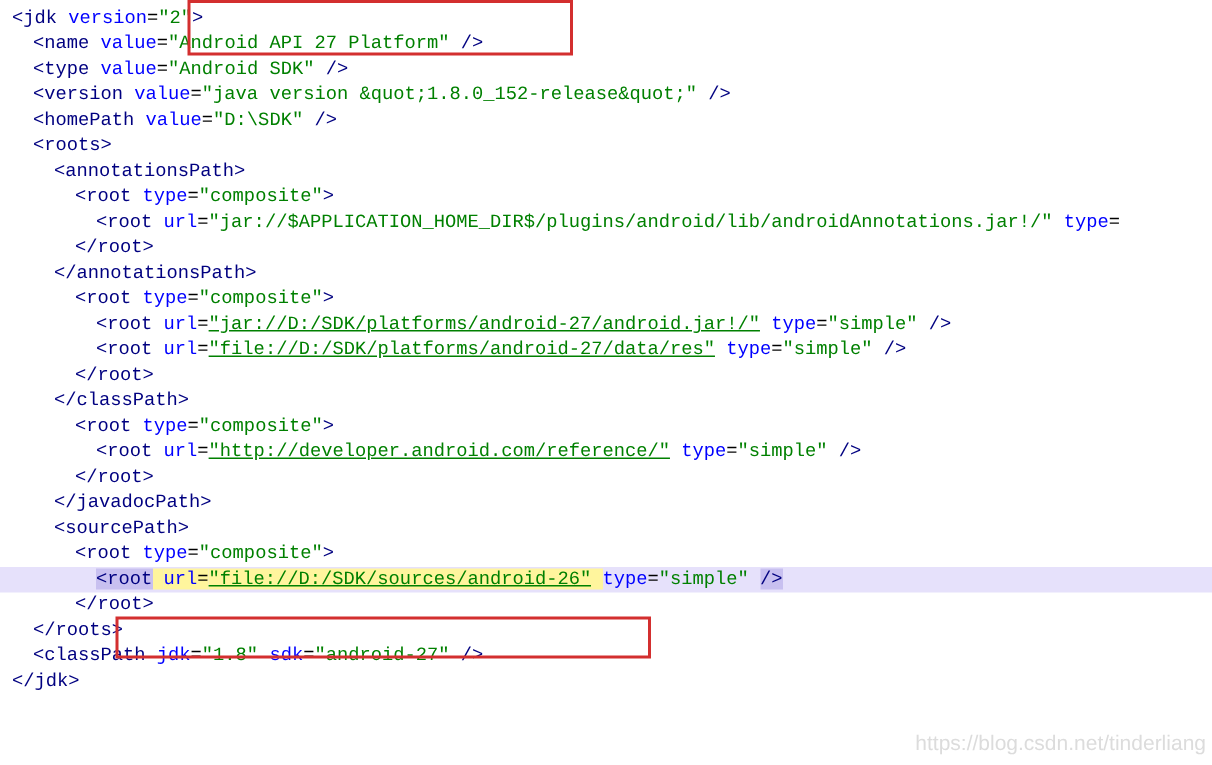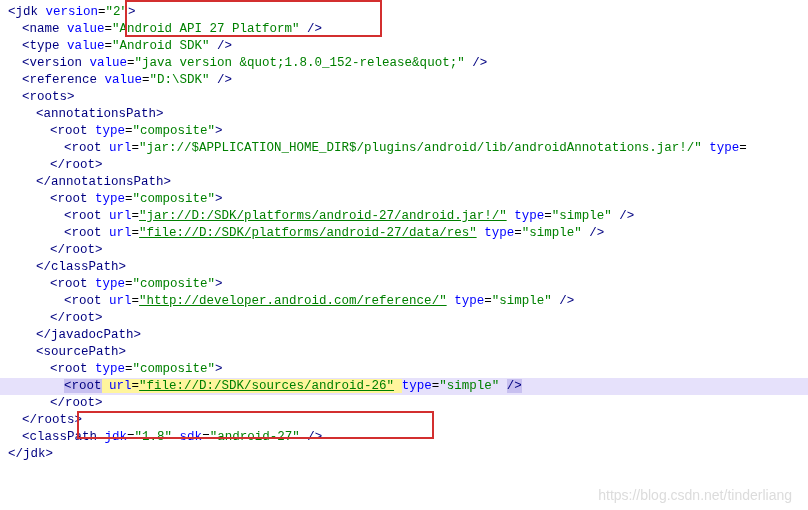--- a/index.html
+++ b/index.html
@@ -35,21 +35,21 @@
   .hl-line {
     background: #e6e1fb;
   }
   .hl-root {
     background: #c8c0f0;
   }
   .hl-yellow { background: #fff59d;}
   .hl-yellow-val { background: #fff59d; text-decoration: underline; color:#008000;}
   .watermark {
     position:absolute;
-    right:16px;
+    right:4px;
     bottom:6px;
     font-family: Arial, sans-serif;
     font-size:14px;
     color:#dcdcdc;
     pointer-events:none;
   }
 </style>
 </head>
 <body>
 
@@ -59,21 +59,21 @@
 <div>
 
 <div class="line"><span class="tag">&lt;jdk </span><span class="attr">version</span><span class="eq">=</span><span class="val">"2"</span><span class="tag">&gt;</span></div>
 
 <div class="line ind1"><span class="tag">&lt;</span><span class="tag">name</span><span class="tag"> </span><span class="attr">value</span><span class="eq">=</span><span class="val">"Android API 27 Platform"</span><span class="tag"> /&gt;</span></div>
 
 <div class="line ind1"><span class="tag">&lt;</span><span class="tag">type</span><span class="tag"> </span><span class="attr">value</span><span class="eq">=</span><span class="val">"Android SDK"</span><span class="tag"> /&gt;</span></div>
 
 <div class="line ind1"><span class="tag">&lt;</span><span class="tag">version</span><span class="tag"> </span><span class="attr">value</span><span class="eq">=</span><span class="val">"java version &amp;quot;1.8.0_152-release&amp;quot;"</span><span class="tag"> /&gt;</span></div>
 
-<div class="line ind1"><span class="tag">&lt;</span><span class="tag">reference</span><span class="tag"> </span><span class="attr">value</span><span class="eq">=</span><span class="val">"D:\SDK"</span><span class="tag"> /&gt;</span></div>
+<div class="line ind1"><span class="tag">&lt;</span><span class="tag">homePath</span><span class="tag"> </span><span class="attr">value</span><span class="eq">=</span><span class="val">"D:\SDK"</span><span class="tag"> /&gt;</span></div>
 
 <div class="line ind1"><span class="tag">&lt;</span><span class="tag">roots</span><span class="tag">&gt;</span></div>
 
 <div class="line ind2"><span class="tag">&lt;</span><span class="tag">annotationsPath</span><span class="tag">&gt;</span></div>
 
 <div class="line ind3"><span class="tag">&lt;</span><span class="tag">root</span><span class="tag"> </span><span class="attr">type</span><span class="eq">=</span><span class="val">"composite"</span><span class="tag">&gt;</span></div>
 
 <div class="line ind4"><span class="tag">&lt;</span><span class="tag">root</span><span class="tag"> </span><span class="attr">url</span><span class="eq">=</span><span class="val">"jar://$APPLICATION_HOME_DIR$/plugins/android/lib/androidAnnotations.jar!/"</span><span class="tag"> </span><span class="attr">type</span><span>=</span></div>
 
 <div class="line ind3"><span class="tag">&lt;/</span><span class="tag">root</span><span class="tag">&gt;</span></div>

